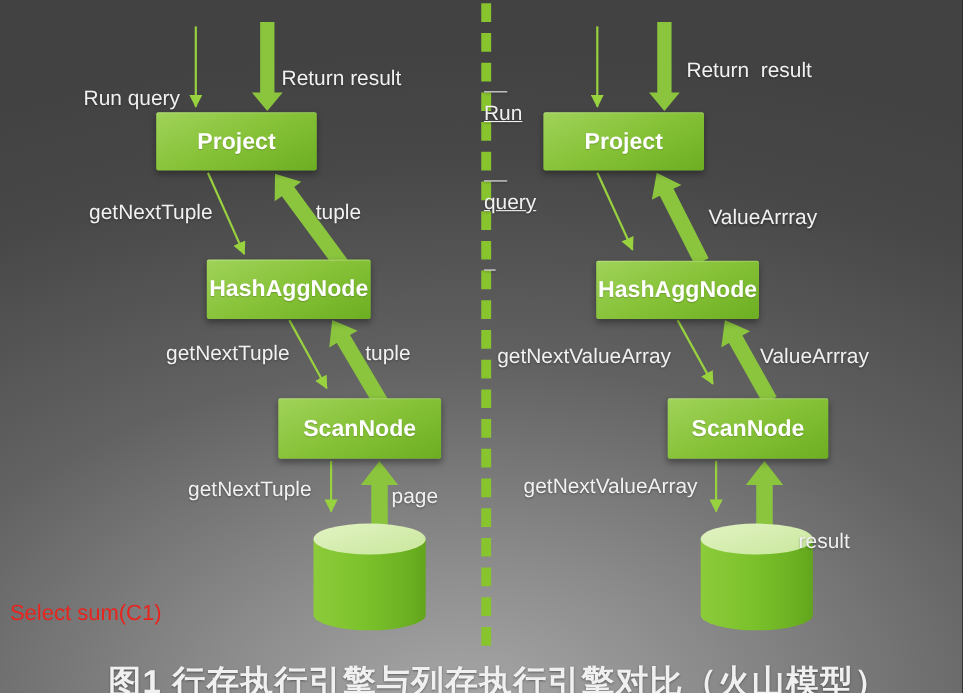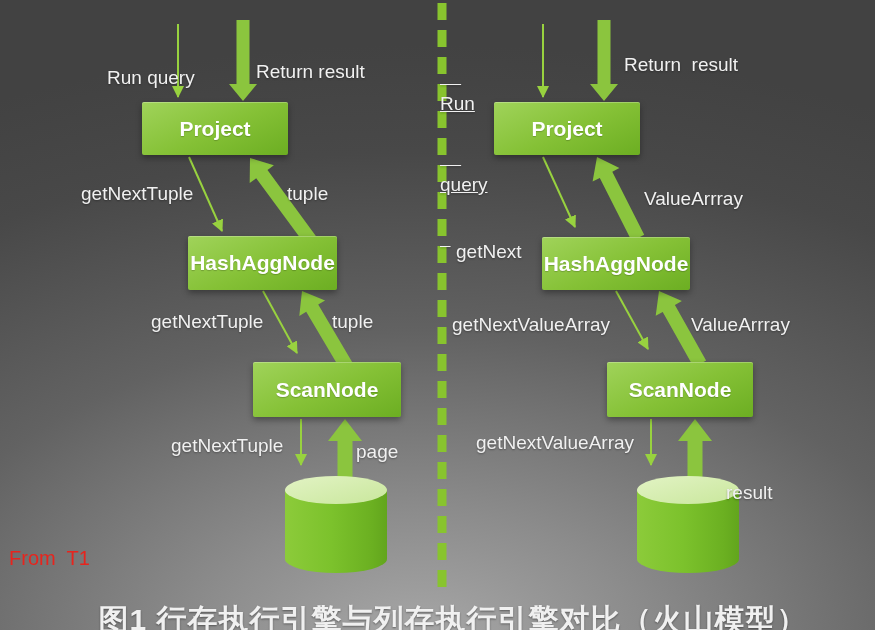--- a/index.html
+++ b/index.html
@@ -95,41 +95,41 @@
   </svg>
 
   <div class="node" style="left:142px;top:102px;width:146px;height:53px;">Project</div>
   <div class="node" style="left:188px;top:236px;width:149px;height:54px;">HashAggNode</div>
   <div class="node" style="left:253px;top:362px;width:148px;height:55px;">ScanNode</div>
 
   <div class="node" style="left:494px;top:102px;width:146px;height:53px;">Project</div>
   <div class="node" style="left:542px;top:237px;width:148px;height:53px;">HashAggNode</div>
   <div class="node" style="left:607px;top:362px;width:146px;height:55px;">ScanNode</div>
 
-  <div class="label" style="left:76px;top:64px;margin-left:31px;">Run query</div>
+  <div class="label" style="left:76px;top:76px;">Run query</div>
   <div class="label" style="left:256px;top:58px;">Return result</div>
   <div class="label" style="left:81px;top:180px;">getNextTuple</div>
   <div class="label" style="left:287px;top:180px;">tuple</div>
   <div class="label" style="left:151px;top:308px;">getNextTuple</div>
   <div class="label" style="left:332px;top:308px;">tuple</div>
   <div class="label" style="left:171px;top:432px;">getNextTuple</div>
   <div class="label" style="left:356px;top:438px;">page</div>
 
   <div class="sql">
+    <div>Select sum(C1)</div>
     <div>From  T1</div>
     
   </div>
 
   <div class="label" style="left:440px;top:36px;text-decoration:underline;">
     <div>Run</div>
     <div>query</div>
   </div>
   <div class="label" style="left:624px;top:51px;">Return  result</div>
   <div class="label" style="left:456px;top:184px;">
-    <div>getNext</div>
   </div>
   <div class="label" style="left:644px;top:185px;">ValueArrray</div>
   <div class="label" style="left:452px;top:311px;">getNextValueArray</div>
   <div class="label" style="left:691px;top:311px;">ValueArrray</div>
   <div class="label" style="left:476px;top:429px;">getNextValueArray</div>
   <div class="label" style="left:726px;top:425px;">
     <div>result</div>
   </div>
 
   <div class="caption">图1 行存执行引擎与列存执行引擎对比（火山模型）</div>

